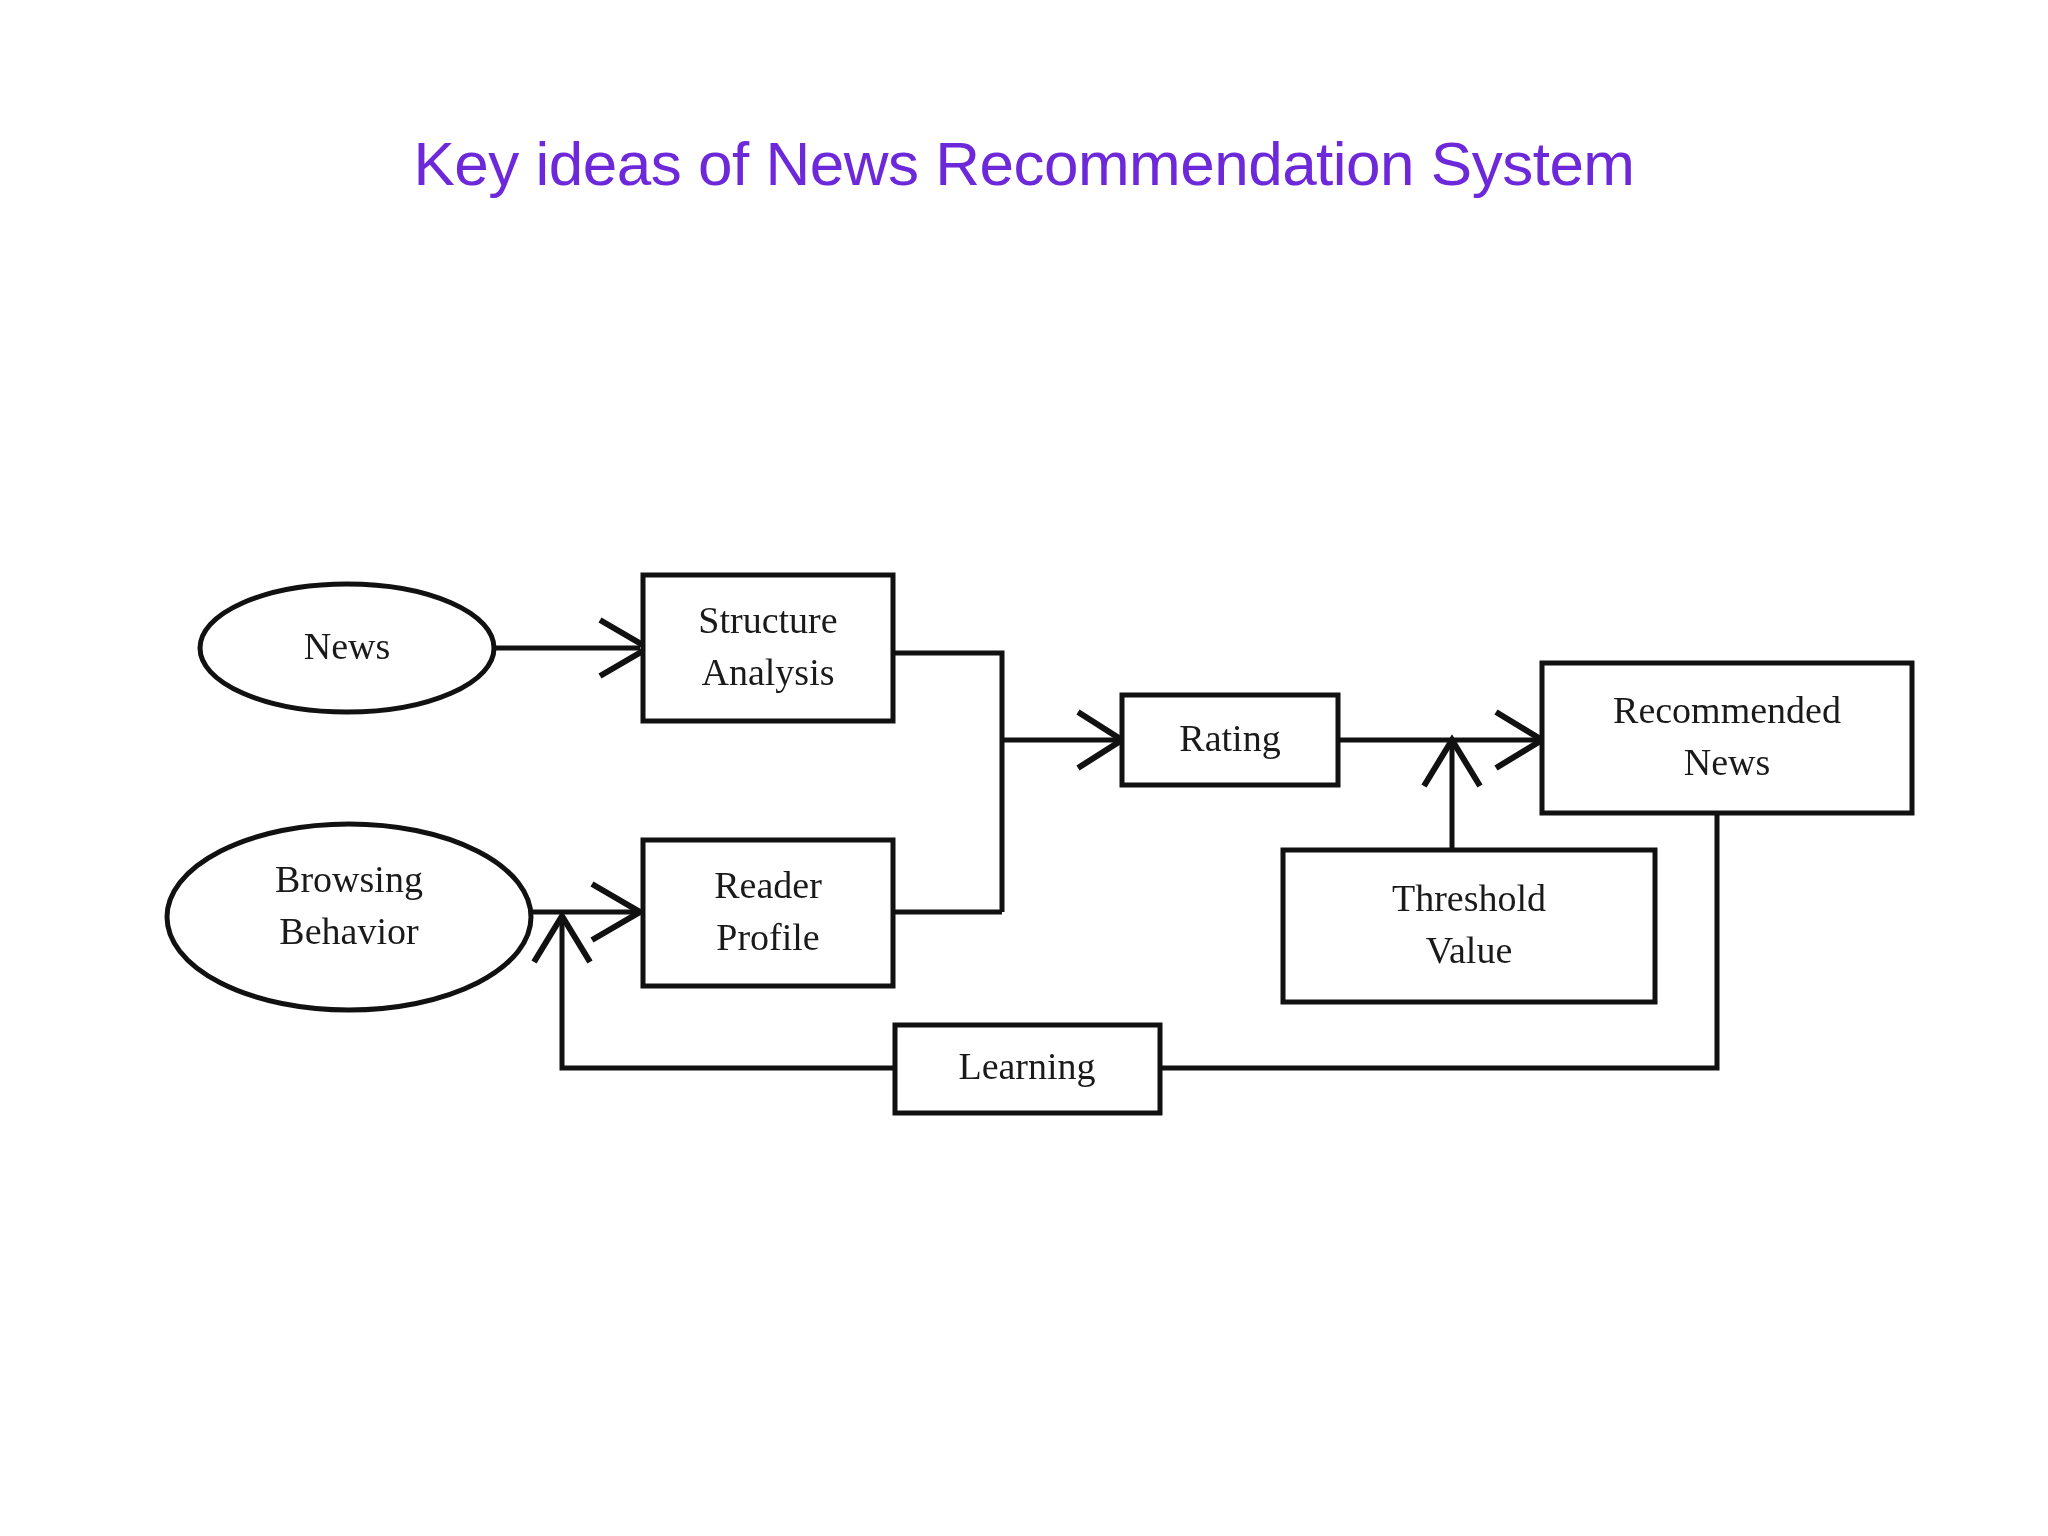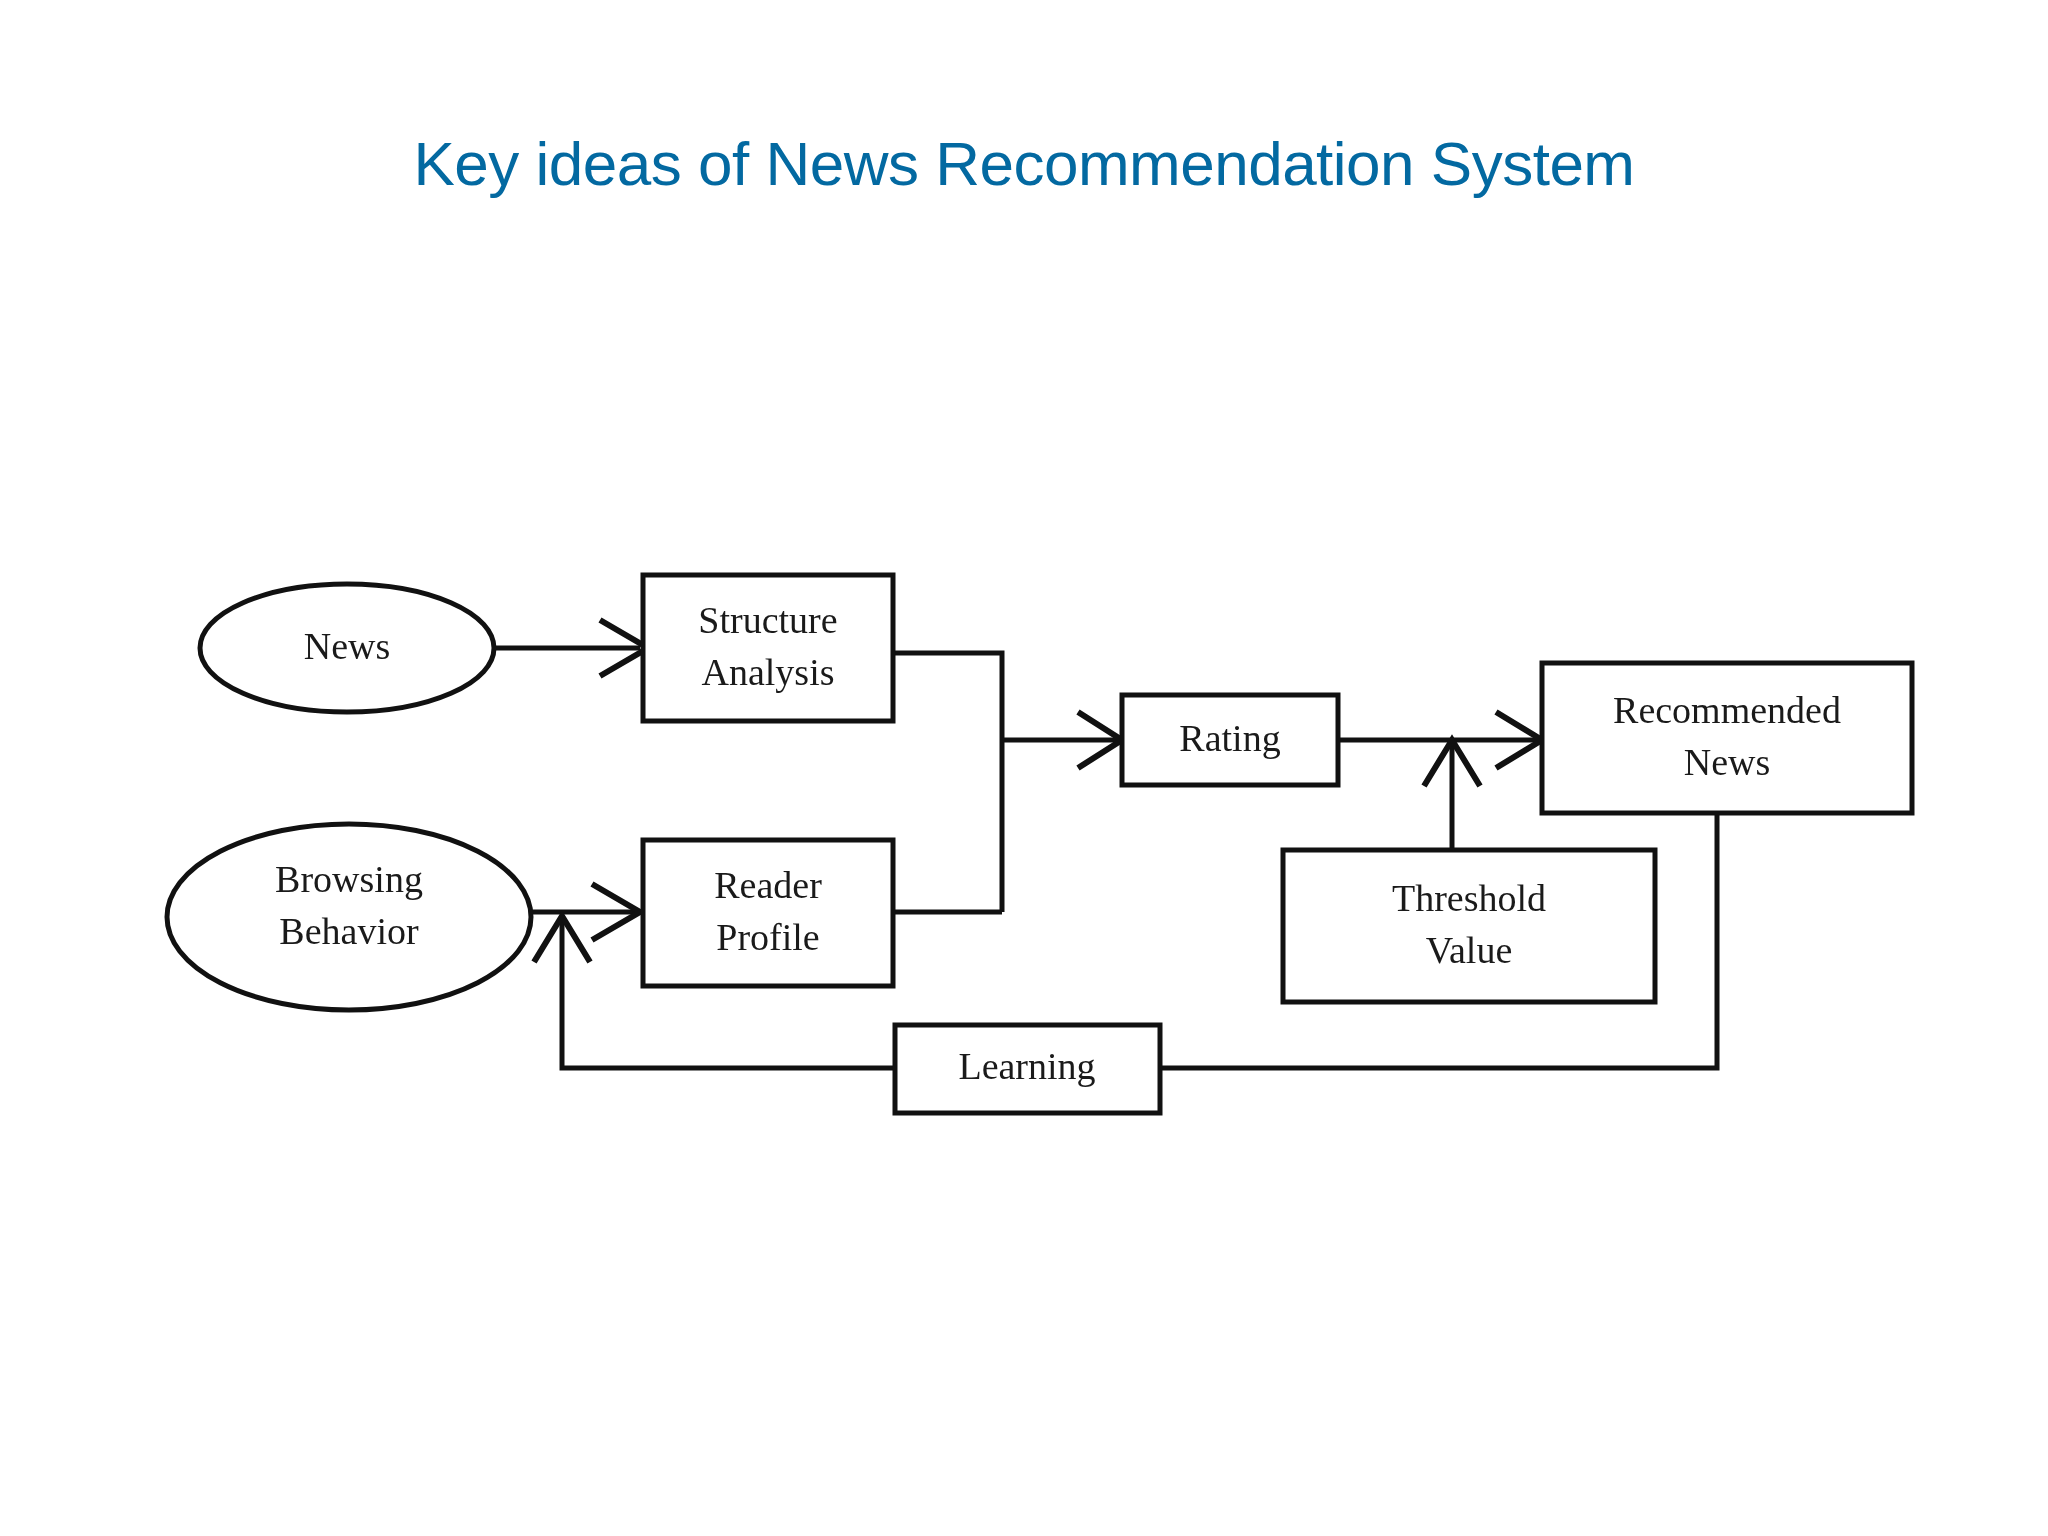--- a/index.html
+++ b/index.html
@@ -16,21 +16,21 @@
   }
   #title{
     position:absolute;
     left:0;right:0;
     top:128px;
     text-align:center;
     font-family:"Liberation Sans", sans-serif;
     font-size:62px;
     font-weight:400;
     letter-spacing:-0.5px;
-    color:#0369a1;
+    color:#6d28d9;
     line-height:1.15;
     white-space:nowrap;
   }
   #diagram{
     position:absolute;
     left:0px;
     top:0px;
     width:2048px;
     height:1536px;
   }

